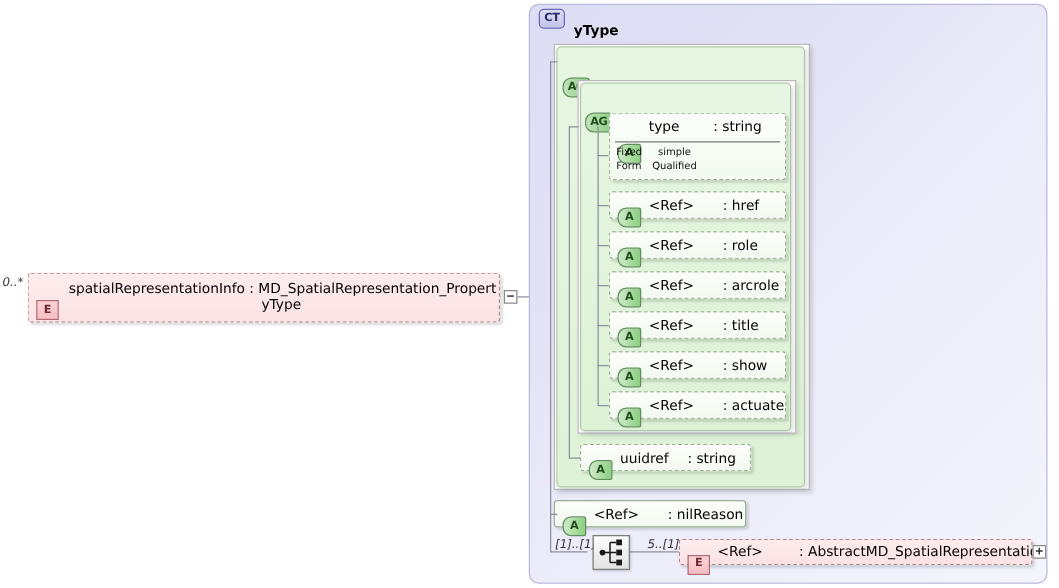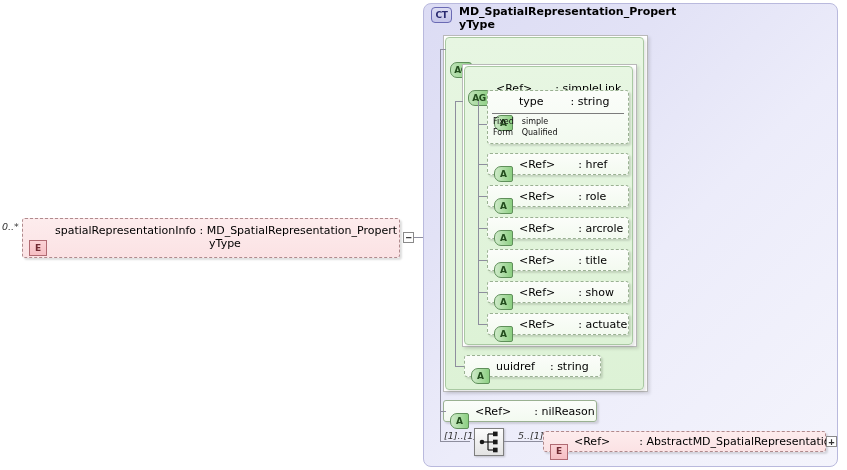--- a/index.html
+++ b/index.html
@@ -104,21 +104,21 @@
     position:absolute;font-style:italic;font-size:9.5px;color:#333;
     white-space:nowrap;
   }
 
   
   .ff{
     position:absolute;font-size:8px;line-height:1.35;color:#111;
     display:grid;grid-template-columns:auto auto;column-gap:8px;
   }
   .ff .k{}
-  .ff .v{font-weight:normal;}
+  .ff .v{font-weight:normal;text-align:center;}
   .ffline{position:absolute;height:1px;background:#7c7c7c;}
 
   
   .mg{
     position:absolute;box-sizing:border-box;
     width:30px;height:28px;
     background:linear-gradient(to bottom,#fcfcfc,#e3e3e3);
     border:1px solid #7e7e7e;
     box-shadow:1px 1px 2px rgba(0,0,0,0.2);
   }
@@ -141,44 +141,38 @@
 <div class="tog" style="left:403px;top:232px;">−</div>
 
 <div class="ln lnh" style="left:414px;top:237px;width:26px;"></div>
 
 <div class="panel ct" style="left:423px;top:3px;width:415px;height:464px;"></div>
 
 <div class="abs" style="left:431px;top:6px;width:230px;">
   <div style="display:flex;align-items:flex-start;">
     <span class="badge ct" style="margin-top:1px;">CT</span>
     <span style="margin-left:7px;font-size:11px;font-weight:bold;line-height:1.15;">
-      <span>MD_SpatialRepresentation_Propert</span><br>
+      <br>
       <span>yType</span>
     </span>
   </div>
 </div>
 
 <div class="group" style="left:443px;top:35px;width:205px;height:357px;"></div>
 <div class="ggreen" style="left:445px;top:37px;width:199px;height:353px;border-radius:4px;"></div>
 
 <div class="abs" style="left:450px;top:42px;display:flex;align-items:center;">
   <span class="badge ag">AG</span>
 </div>
 
 <div class="group" style="left:462px;top:64px;width:175px;height:283px;"></div>
 <div class="ggreen" style="left:464px;top:66px;width:169px;height:279px;border-radius:4px;"></div>
 
 <div class="abs" style="left:468px;top:70px;display:flex;align-items:center;">
   <span class="badge ag">AG</span>
-  <span class="lbl">
-    <span>&lt;Ref&gt;</span>
-    <span style="display:inline-block;width:16px;"></span>
-    <span>:</span>
-    <span>simpleLink</span>
-  </span>
 </div>
 
 <div class="ln lnv" style="left:478px;top:101px;height:223px;"></div>
 <div class="ln lnh" style="left:478px;top:124px;width:9px;"></div>
 <div class="ln lnh" style="left:478px;top:164px;width:9px;"></div>
 <div class="ln lnh" style="left:478px;top:196px;width:9px;"></div>
 <div class="ln lnh" style="left:478px;top:228px;width:9px;"></div>
 <div class="ln lnh" style="left:478px;top:260px;width:9px;"></div>
 <div class="ln lnh" style="left:478px;top:292px;width:9px;"></div>
 <div class="ln lnh" style="left:478px;top:324px;width:9px;"></div>

